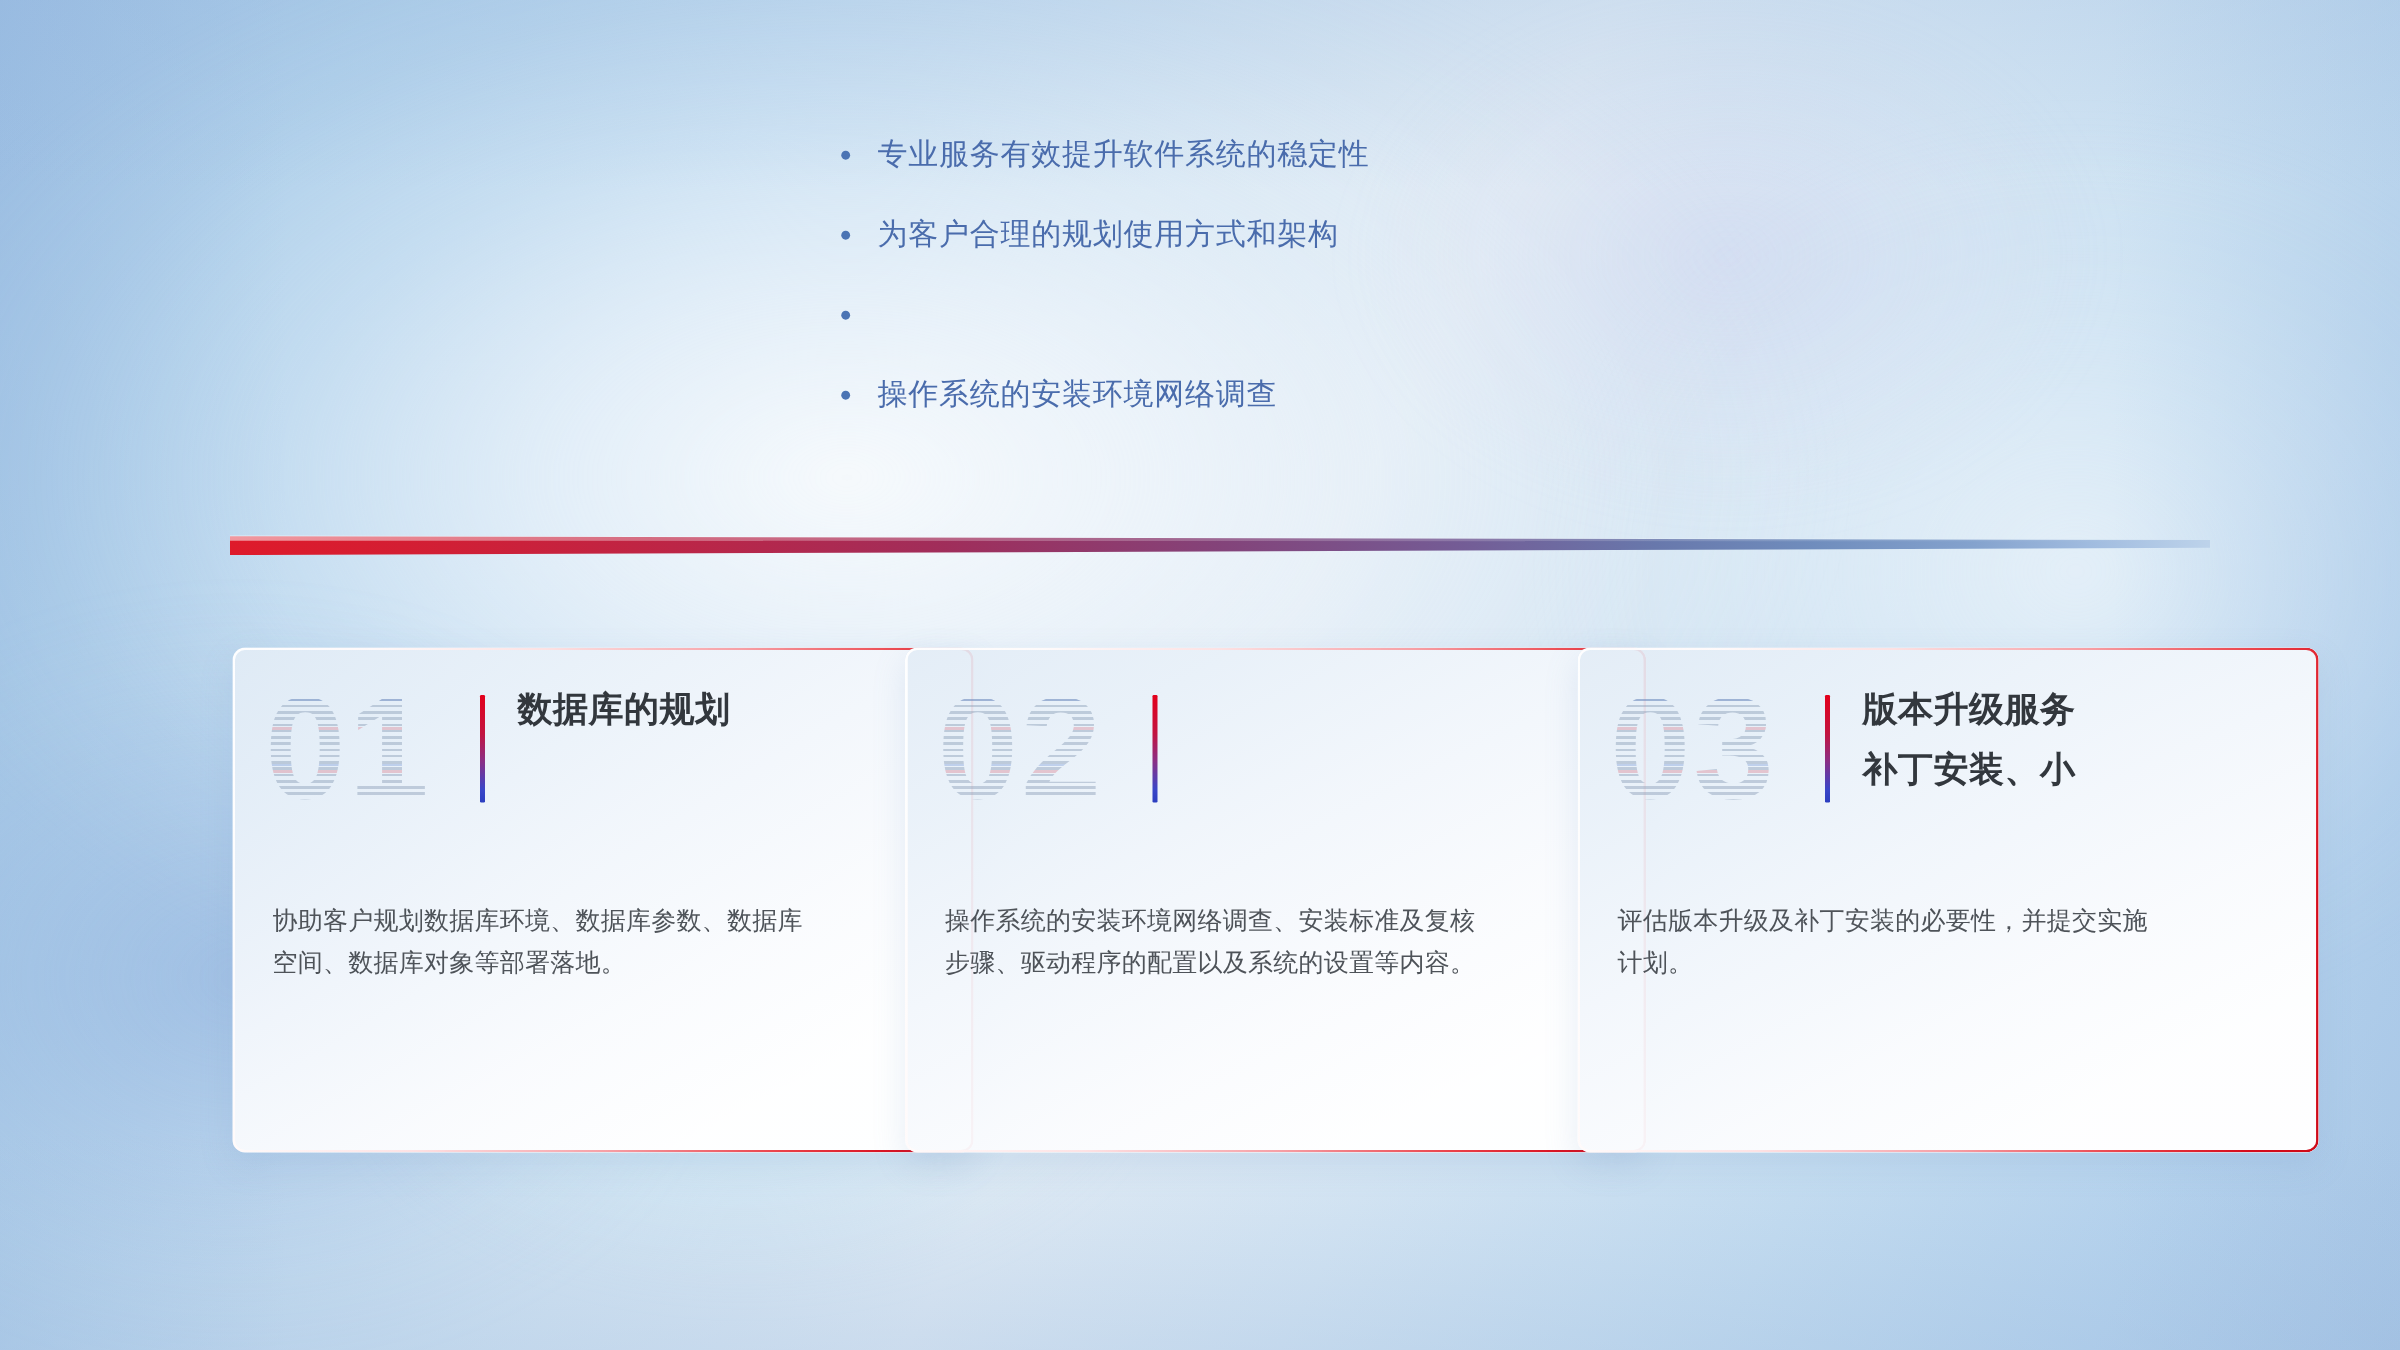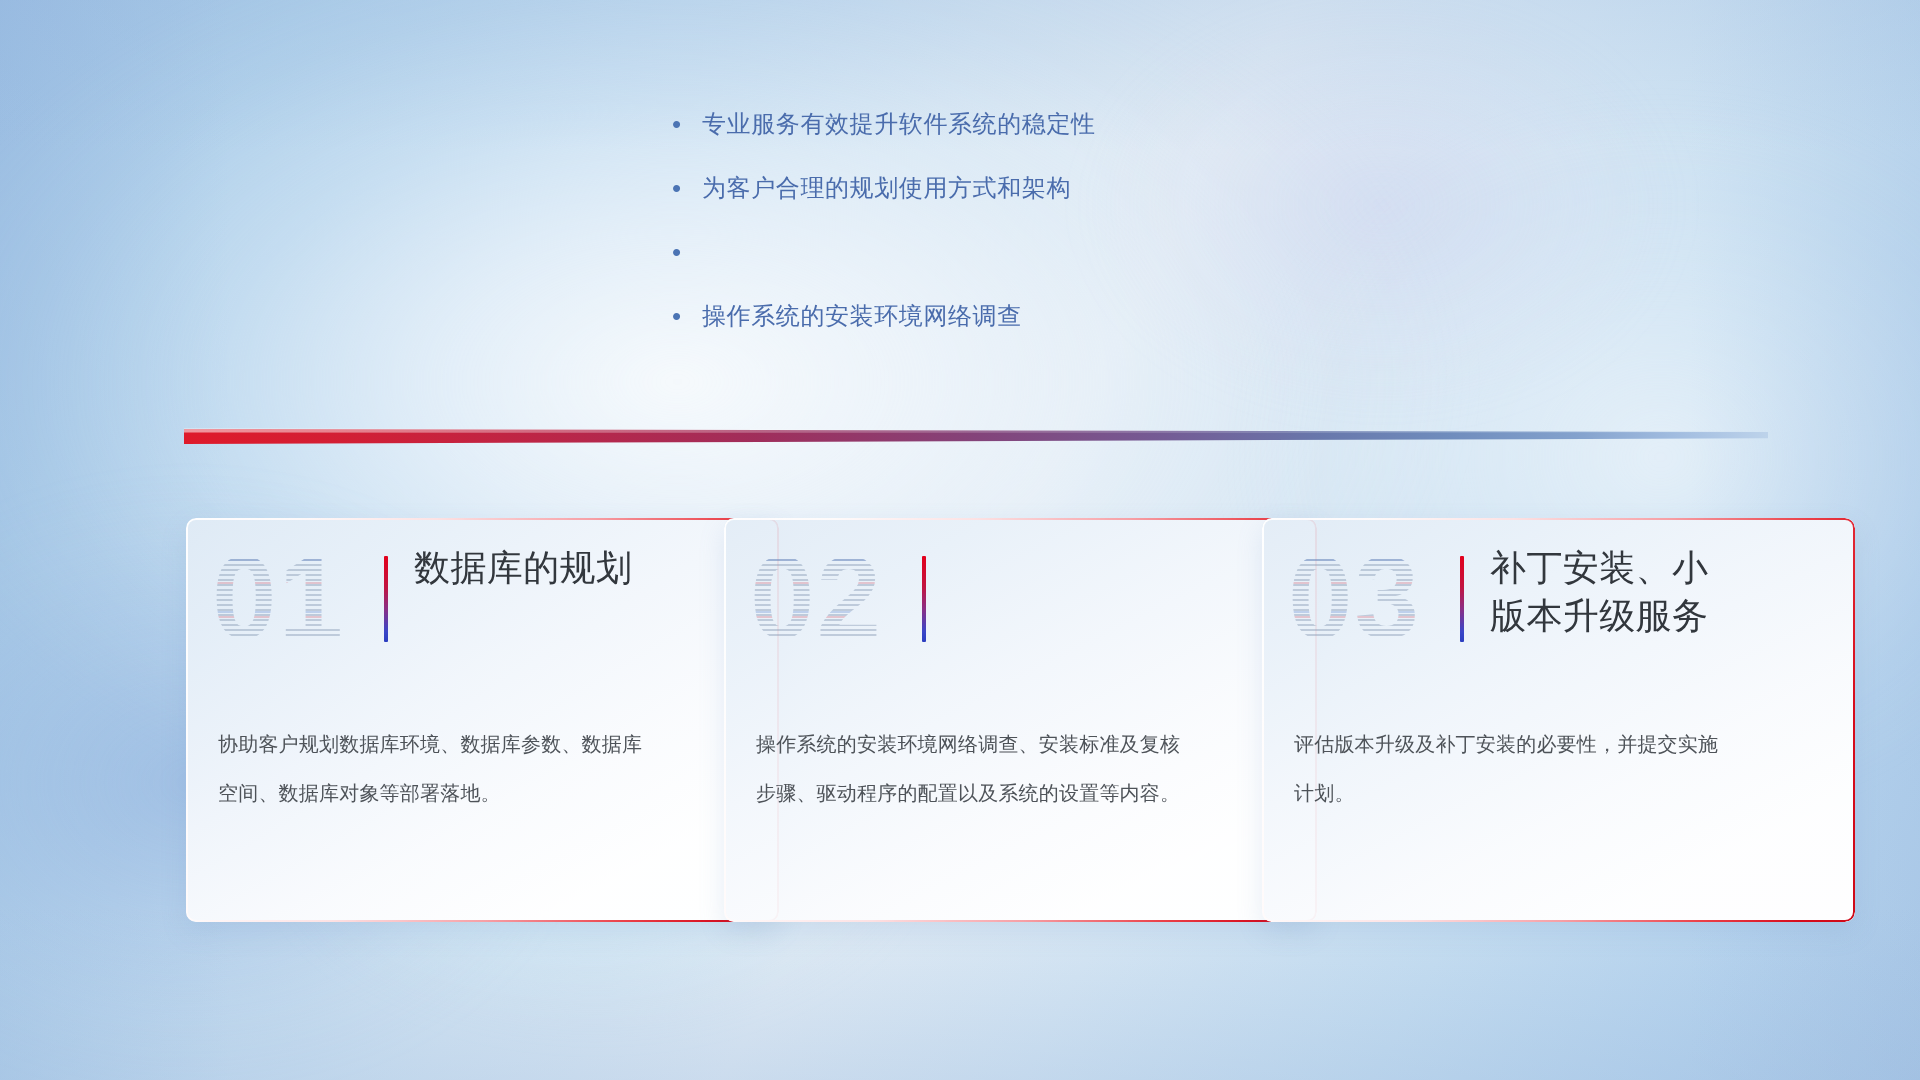--- a/index.html
+++ b/index.html
@@ -311,33 +311,33 @@
     width: 4px;
     height: 86px;
     background: linear-gradient(to bottom, #e3001b 0%, #c21440 36%, #8a2f86 62%, #3a46c8 88%, #2b3ec0 100%);
     border-radius: 1px;
   }
   .card-title {
     position: absolute;
     left: 228px;
     top: 26px;
     width: 252px;
-    font-size: 36px;
+    font-size: 28px;
     line-height: 48px;
     color: #32373d;
-    font-weight: 400;
+    font-weight: 700;
     letter-spacing: 0.4px;
   }
   .card-body {
     position: absolute;
     left: 32px;
     top: 202px;
     width: 434px;
     font-size: 20px;
-    line-height: 49px;
+    line-height: 34px;
     color: #4e5359;
     letter-spacing: 0.2px;
   }
 </style>
 </head>
 <body>
 
 <div id="bg-base"></div>
 <div id="bg-glow-center"></div>
 <div id="bg-glow-right"></div>
@@ -397,20 +397,20 @@
   </div>
 
   <div class="card" id="card-2">
     <div class="card-border"></div>
     <div class="card-head">
       <div class="card-number">03</div>
       <div class="card-number-tint">03</div>
       <div class="card-number-tint2">03</div>
       <div class="card-accent-bar"></div>
       <div class="card-title">
+        <div>版本升级服务</div>
         <div>补丁安装、小</div>
-        <div>版本升级服务</div>
       </div>
     </div>
     <div class="card-body">评估版本升级及补丁安装的必要性，并提交实施计划。</div>
   </div>
 
 </div>
 
 </body></html>

